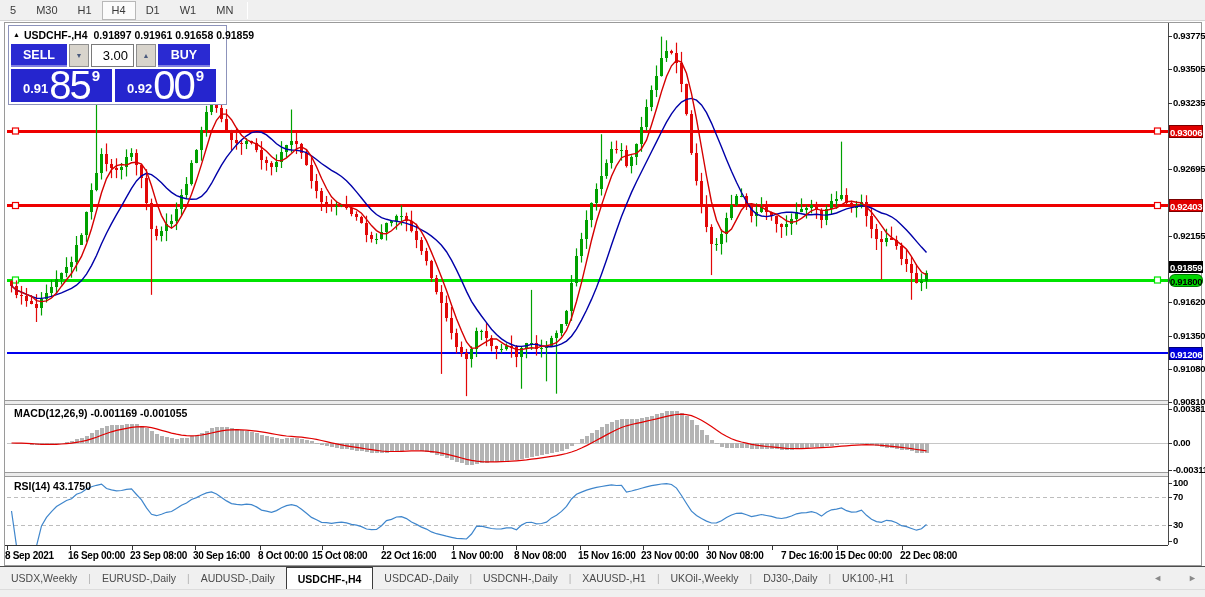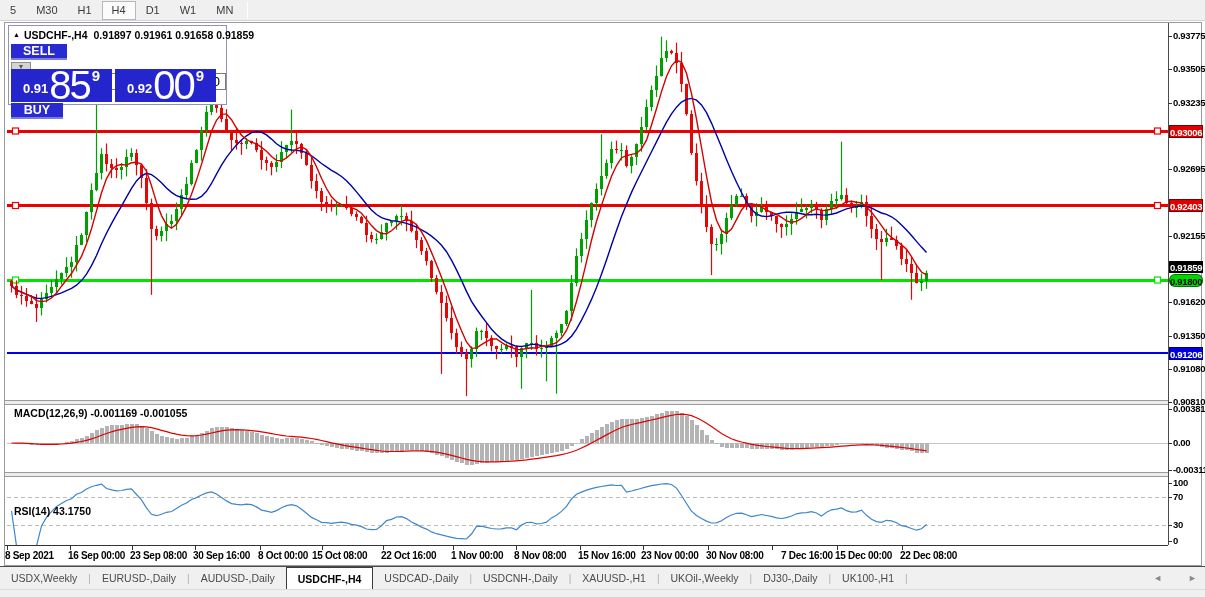--- a/index.html
+++ b/index.html
@@ -41,21 +41,21 @@
     letter-spacing:-0.3px; color:#000; white-space:nowrap; }
   .time-tick { position:absolute; top:523px; width:1px; height:4px; background:#333; }
 
   
   .trade-panel { position:absolute; left:3px; top:2px; width:219px; height:80px;
     background:#fff; border:1px solid #8d93bb; }
   .tp-title { height:17px; display:flex; align-items:center; padding:0 4px;
     font-size:10.5px; font-weight:600; color:#000; white-space:nowrap; }
   .tp-title .tri { font-size:7px; margin-right:4px; color:#000; }
   .tp-title .ohlc { margin-left:6px; font-weight:600; }
-  .tp-btn-row { display:flex; height:23px; margin:1px 0 0 2px; gap:2px;flex-direction:column; }
+  .tp-btn-row { display:flex; height:23px; margin:1px 16px 0 2px; gap:2px; }
   .tp-btn { background:#2a2ad2; color:#fff; font-size:12.5px; font-weight:600;
     display:flex; align-items:center; justify-content:center; cursor:pointer;
     border-bottom:2px solid #7d7de0; }
   .tp-sell { width:56px; } .tp-buy { width:52px; }
   .tp-spin { width:20px; background:#d8d4cc; border:1px solid #8e8e8e; color:#4a5a7d;
     font-size:7px; display:flex; align-items:center; justify-content:center; cursor:pointer; }
   .tp-vol { flex:1; border:1px solid #7a7a7a; background:#fff; font-size:13px; color:#000;
     text-align:right; padding-right:5px; display:flex; align-items:center; justify-content:flex-end; }
   .tp-price-row { display:flex; margin:2px 10px 0 2px; gap:3px; height:33px; }
   .tp-price-box { flex:1; background:#2525ce; color:#fff; display:flex;
@@ -755,21 +755,21 @@
         <div class="time-lbl" style="left: 701px;">30 Nov 08:00</div>
         <div class="time-tick" style="left: 767px;"></div>
         <div class="time-lbl" style="left: 776px; text-align: center;">7 Dec 16:00</div>
         <div class="time-tick" style="left: 832px;"></div>
         <div class="time-lbl" style="left: 830px;">15 Dec 00:00</div>
         <div class="time-tick" style="left: 897px;"></div>
         <div class="time-lbl" style="left: 895px;">22 Dec 08:00</div>
       </div>
 
     <div class="panel-label" style="left:9px;top:384px;">MACD(12,26,9) -0.001169 -0.001055</div>
-    <div class="panel-label" style="left:9px;top:482px;">RSI(14) 43.1750</div>
+    <div class="panel-label" style="left:9px;top:457px;">RSI(14) 43.1750</div>
 
     <div class="trade-panel">
       <div class="tp-title">
         <span class="tri">▲</span>
         <span>USDCHF-,H4</span>
         <span class="ohlc">0.91897 0.91961 0.91658 0.91859</span>
       </div>
       <div class="tp-btn-row">
         <div class="tp-btn tp-sell">SELL</div>
         <div class="tp-spin">

